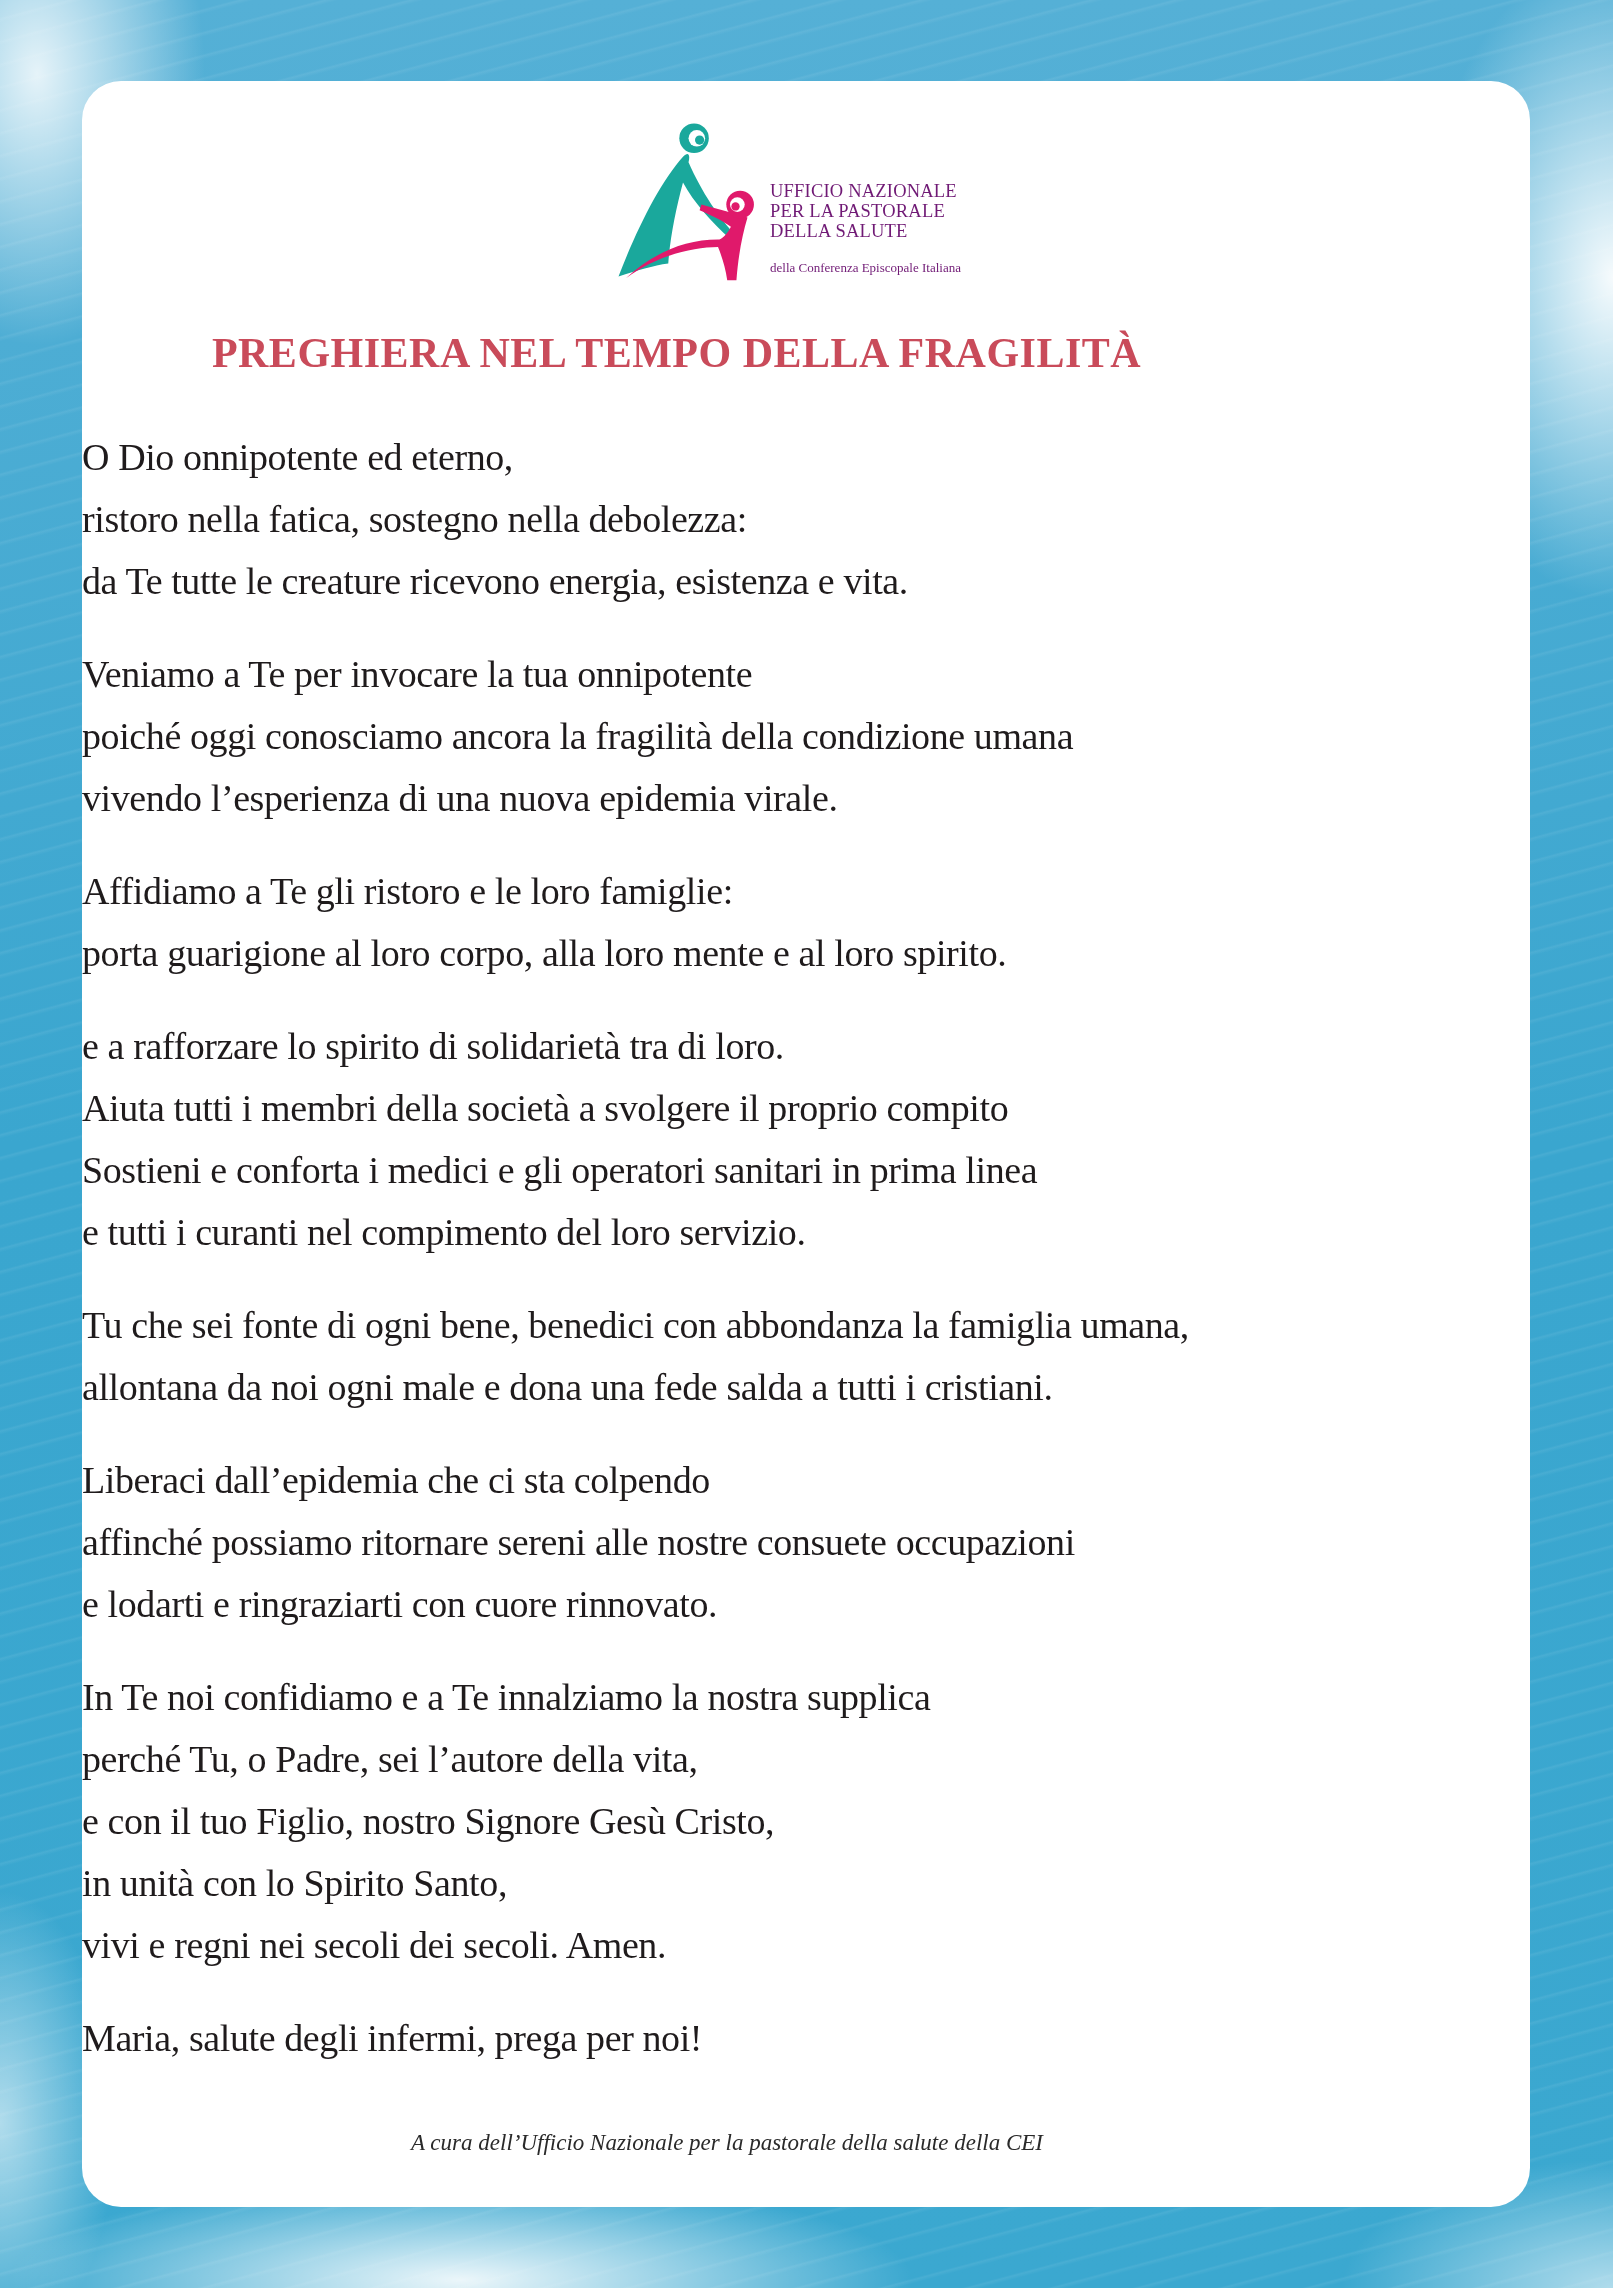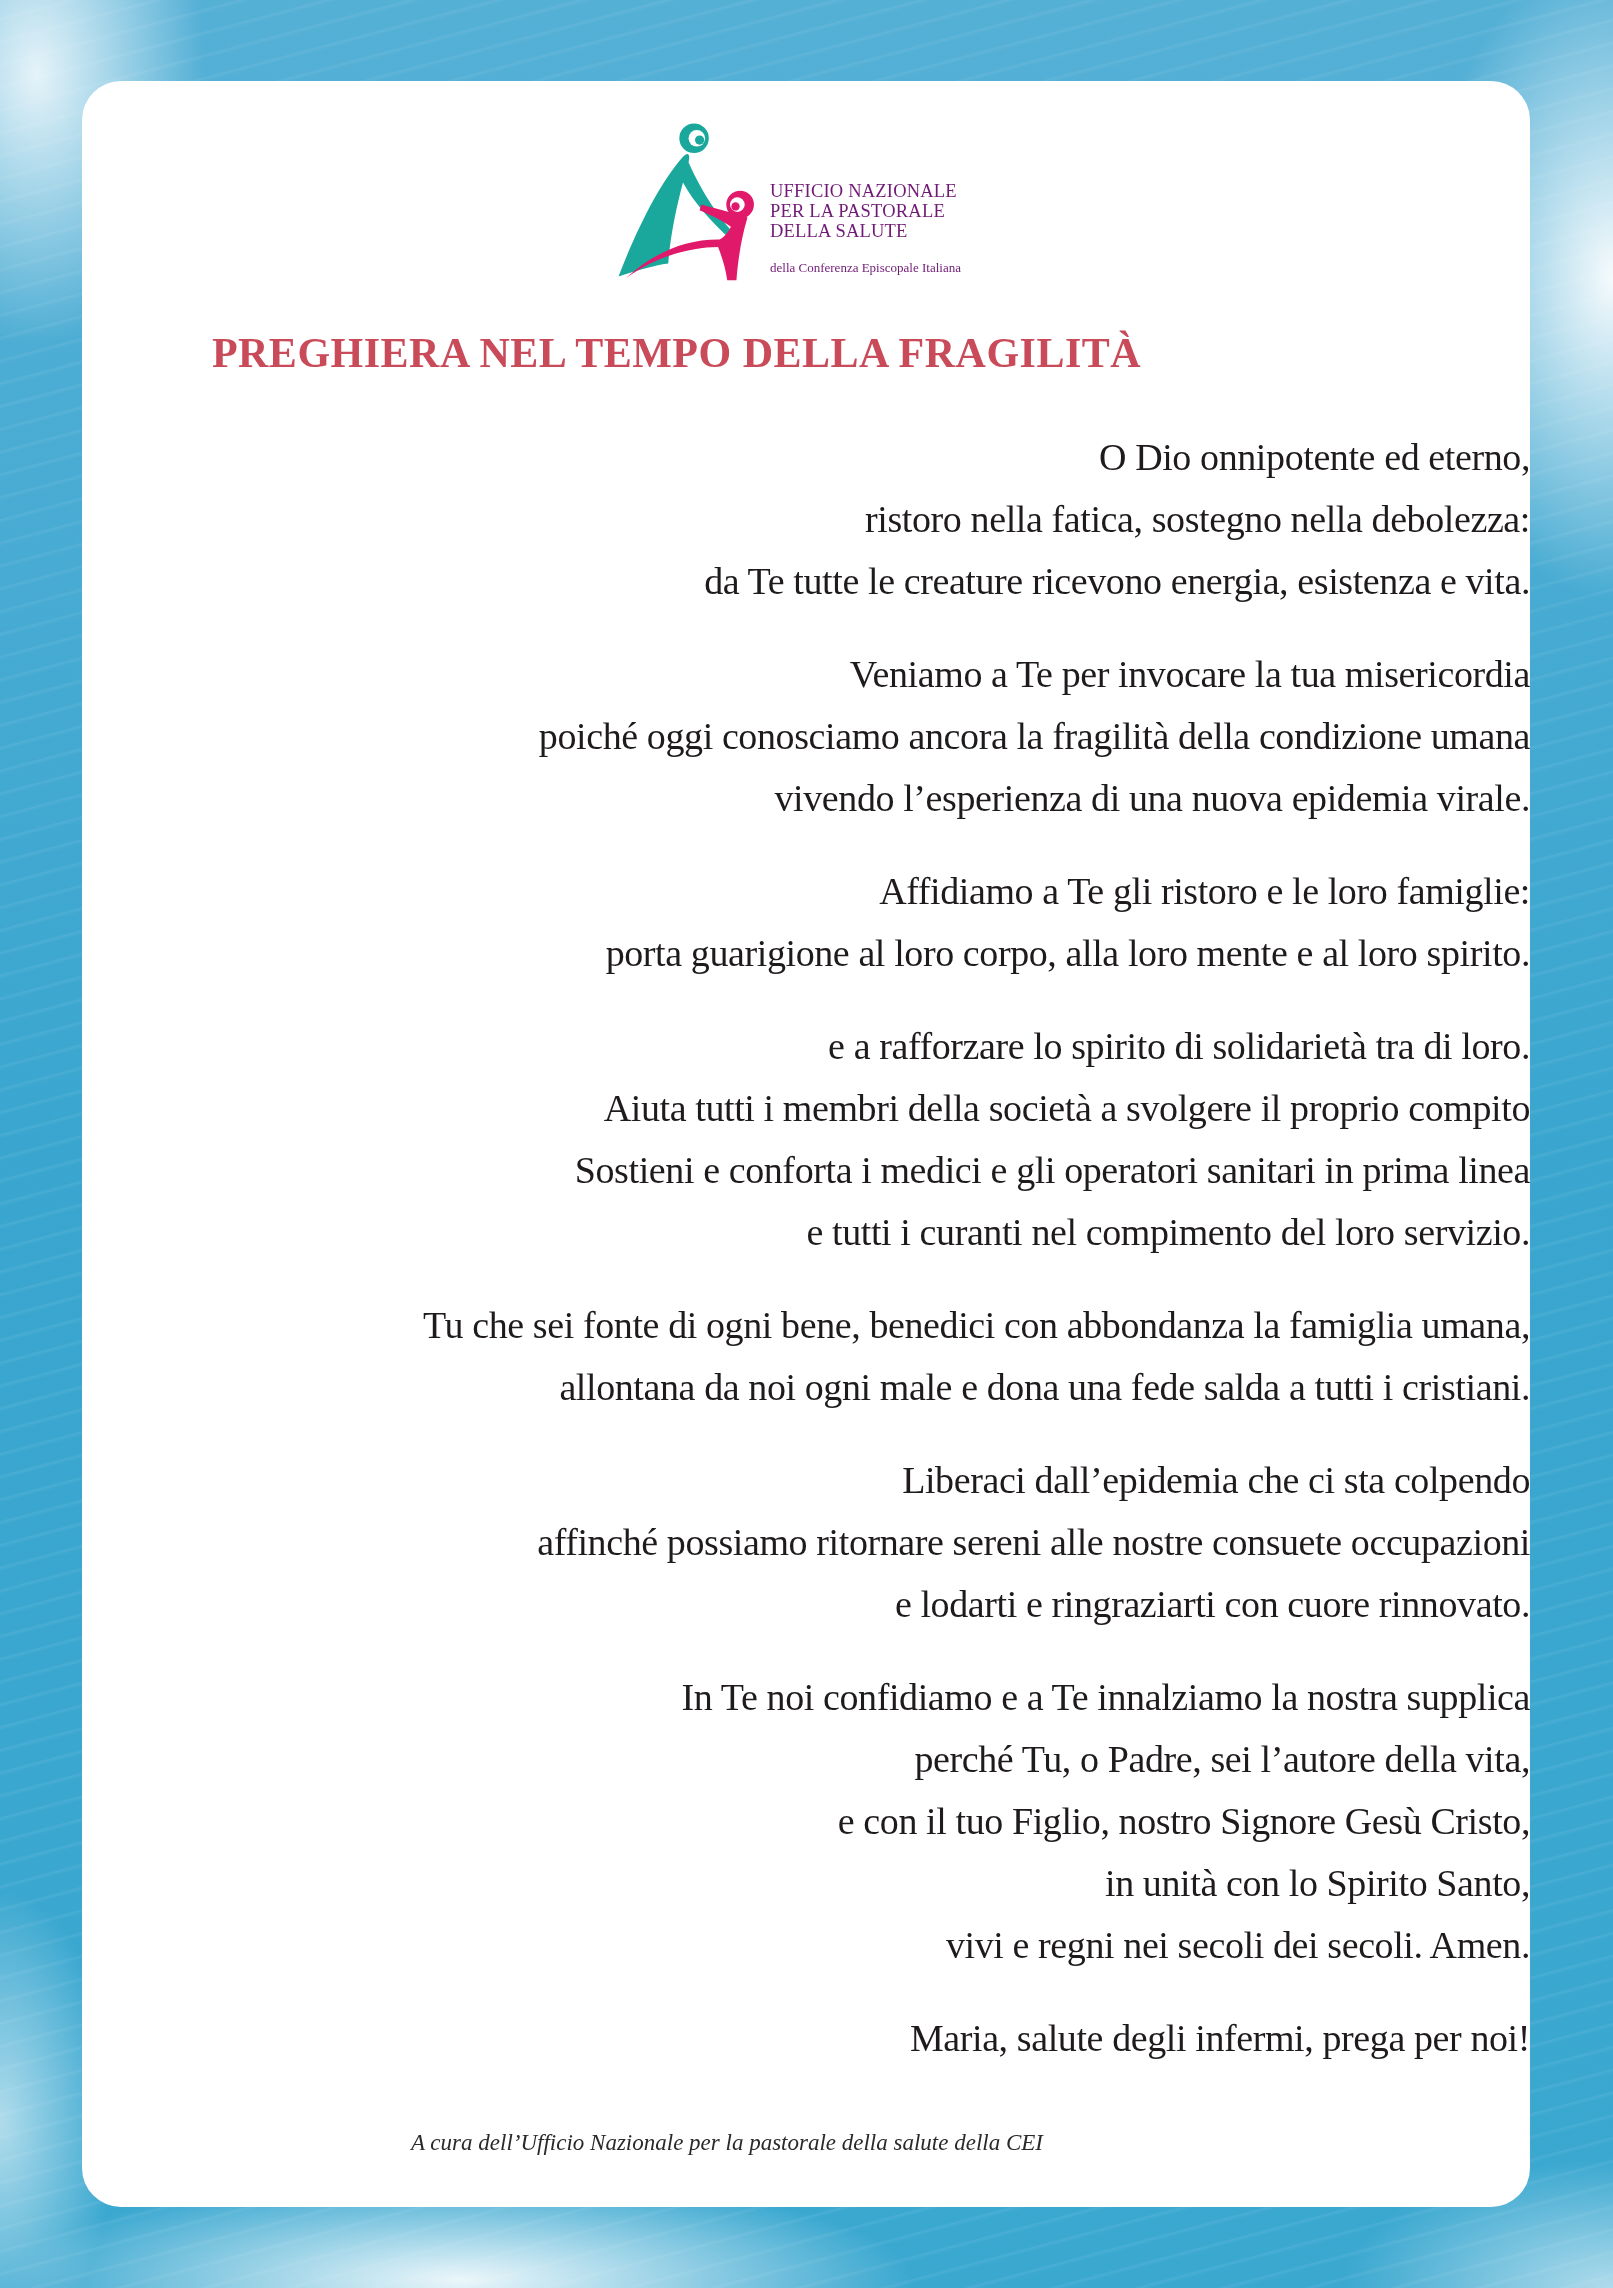--- a/index.html
+++ b/index.html
@@ -34,21 +34,21 @@
   .org {
     position:absolute; left:770px; top:181px;
     color:#701a75; font-size:18.5px; line-height:20px; letter-spacing:0.2px;
   }
   .org .sub { font-size:13px; margin-top:17px; display:block; letter-spacing:0; }
   .title {
     position:absolute; left:0; top:329px; width:1353px; text-align:center;
     color:#c94b5a; font-weight:bold; font-size:42px; letter-spacing:0.5px;
   }
   .body {
-    position:absolute; left:82px; top:426px; width:1448px; text-align:right;
+    position:absolute; left:82px; top:426px; width:1448px; text-align:left;
     color:#1f1b1c; font-size:38px; line-height:62px; letter-spacing:-0.4px;
   }
   .para { margin:0 0 31px 0; }
   .line { display:block; white-space:nowrap; }
   .footer {
     position:absolute; left:0; top:2130px; width:1454px; text-align:center;
     font-style:italic; font-size:23px; color:#2a2a2a;
   }
 </style>
 </head>
@@ -81,21 +81,21 @@
 
 <div class="title">PREGHIERA NEL TEMPO DELLA FRAGILITÀ</div>
 
 <div class="body">
   <div class="para">
     <span class="line">O Dio onnipotente ed eterno,</span>
     <span class="line">ristoro nella fatica, sostegno nella debolezza:</span>
     <span class="line">da Te tutte le creature ricevono energia, esistenza e vita.</span>
   </div>
   <div class="para">
-    <span class="line">Veniamo a Te per invocare la tua misericordia</span>
+    <span class="line">Veniamo a Te per invocare la tua onnipotente</span>
     <span class="line">poiché oggi conosciamo ancora la fragilità della condizione umana</span>
     <span class="line">vivendo l’esperienza di una nuova epidemia virale.</span>
   </div>
   <div class="para">
     <span class="line">Affidiamo a Te gli ristoro e le loro famiglie:</span>
     <span class="line">porta guarigione al loro corpo, alla loro mente e al loro spirito.</span>
   </div>
   <div class="para">
     <span class="line">e a rafforzare lo spirito di solidarietà tra di loro.</span>
     <span class="line">Aiuta tutti i membri della società a svolgere il proprio compito</span>

